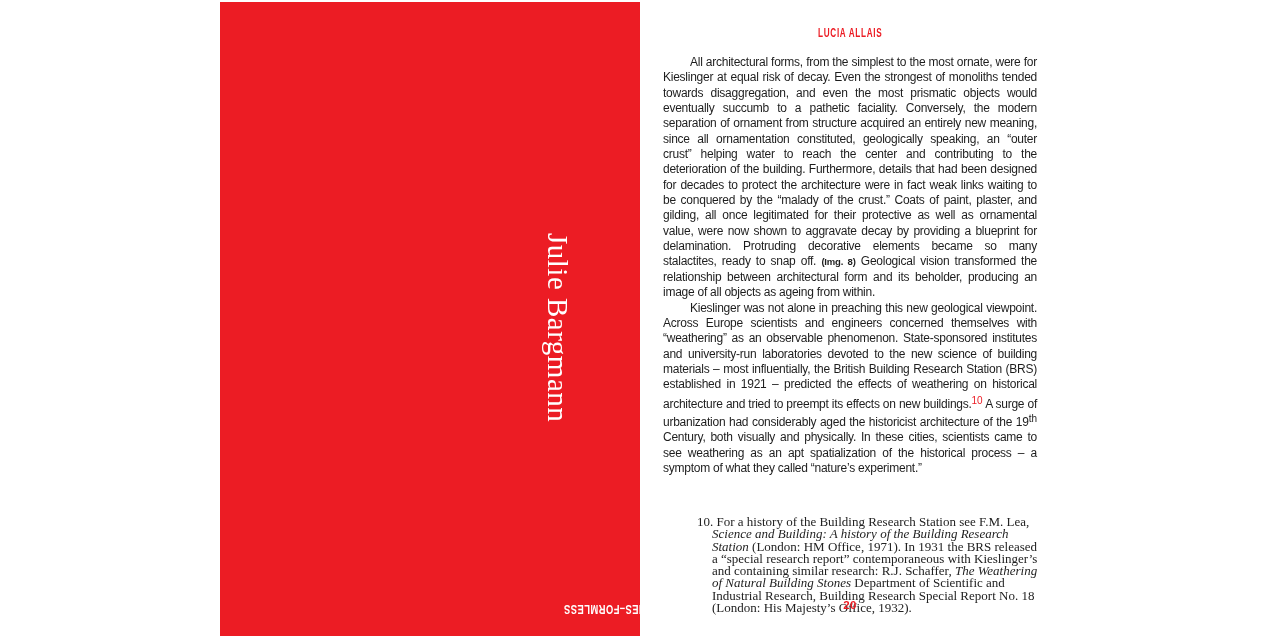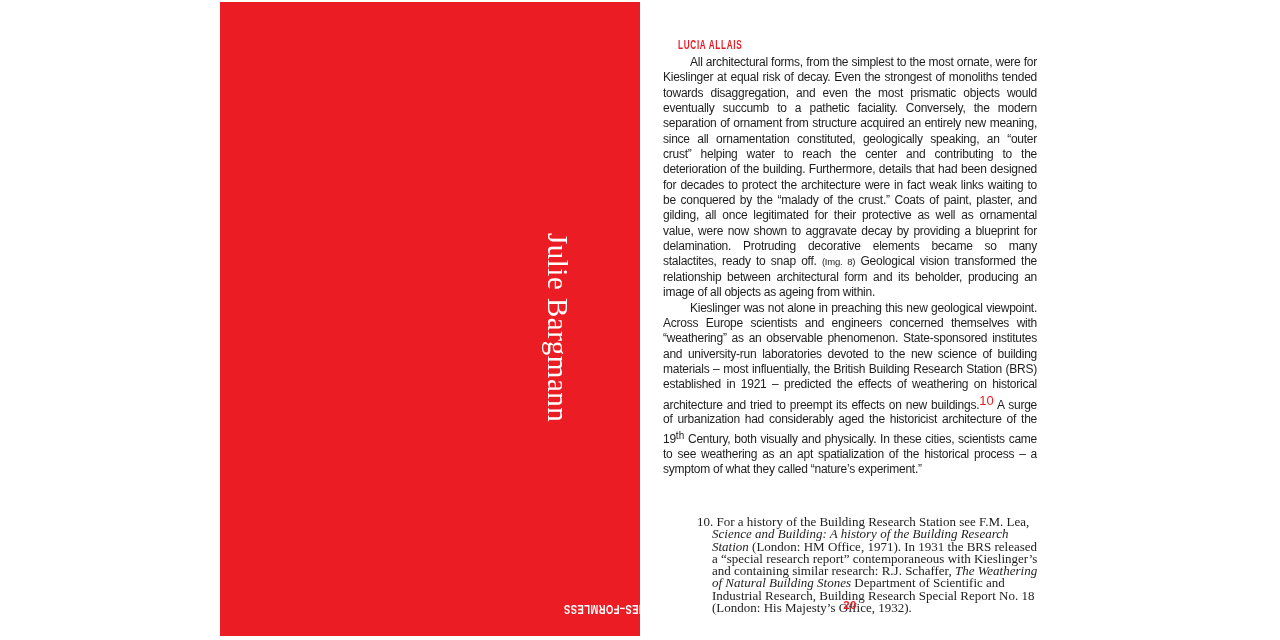--- a/index.html
+++ b/index.html
@@ -44,36 +44,36 @@
   .series-foot{
     position:absolute;left:330px;top:600px;width:196px;
     text-align:center;
     color:#fff;font-weight:700;font-size:12px;letter-spacing:.6px;
     transform:rotate(180deg) scaleX(.78);
     white-space:nowrap;
   }
 
   
   .running-header{
-    position:absolute;left:663px;top:38px;width:374px;
-    text-align:left;color:var(--red);font-weight:700;font-size:12px;
+    position:absolute;left:663px;top:26px;width:374px;
+    text-align:center;color:var(--red);font-weight:700;font-size:12px;
   }
   .running-header .squeeze{
     display:inline-block;transform:scaleX(.68);transform-origin:center;
     letter-spacing:1px;white-space:nowrap;
   }
   .body-text{
     position:absolute;left:663px;top:55px;width:374px;
     color:var(--ink);
     font-size:12px;line-height:15.35px;letter-spacing:-.25px;
     text-align:justify;
   }
   .body-para{text-indent:27px;}
-  .seg-imgref{font-weight:400;font-size:9.5px;letter-spacing:-.2px;}
-  .seg-sup-red{color:var(--red);font-size:13px;vertical-align:3.5px;letter-spacing:0;}
+  .seg-imgref{font-weight:700;font-size:9.5px;letter-spacing:-.2px;}
+  .seg-sup-red{color:var(--red);font-size:10px;vertical-align:3.5px;letter-spacing:0;}
   .seg-sup{font-size:10px;vertical-align:3.5px;letter-spacing:0;}
   .seg-i{font-style:italic;}
 
   .footnote{
     position:absolute;left:697px;top:516px;width:342px;
     font-family:"Liberation Serif",serif;
     color:#222;font-size:13px;line-height:12.3px;
     padding-left:15px;text-indent:-15px;
     text-align:left;
   }

